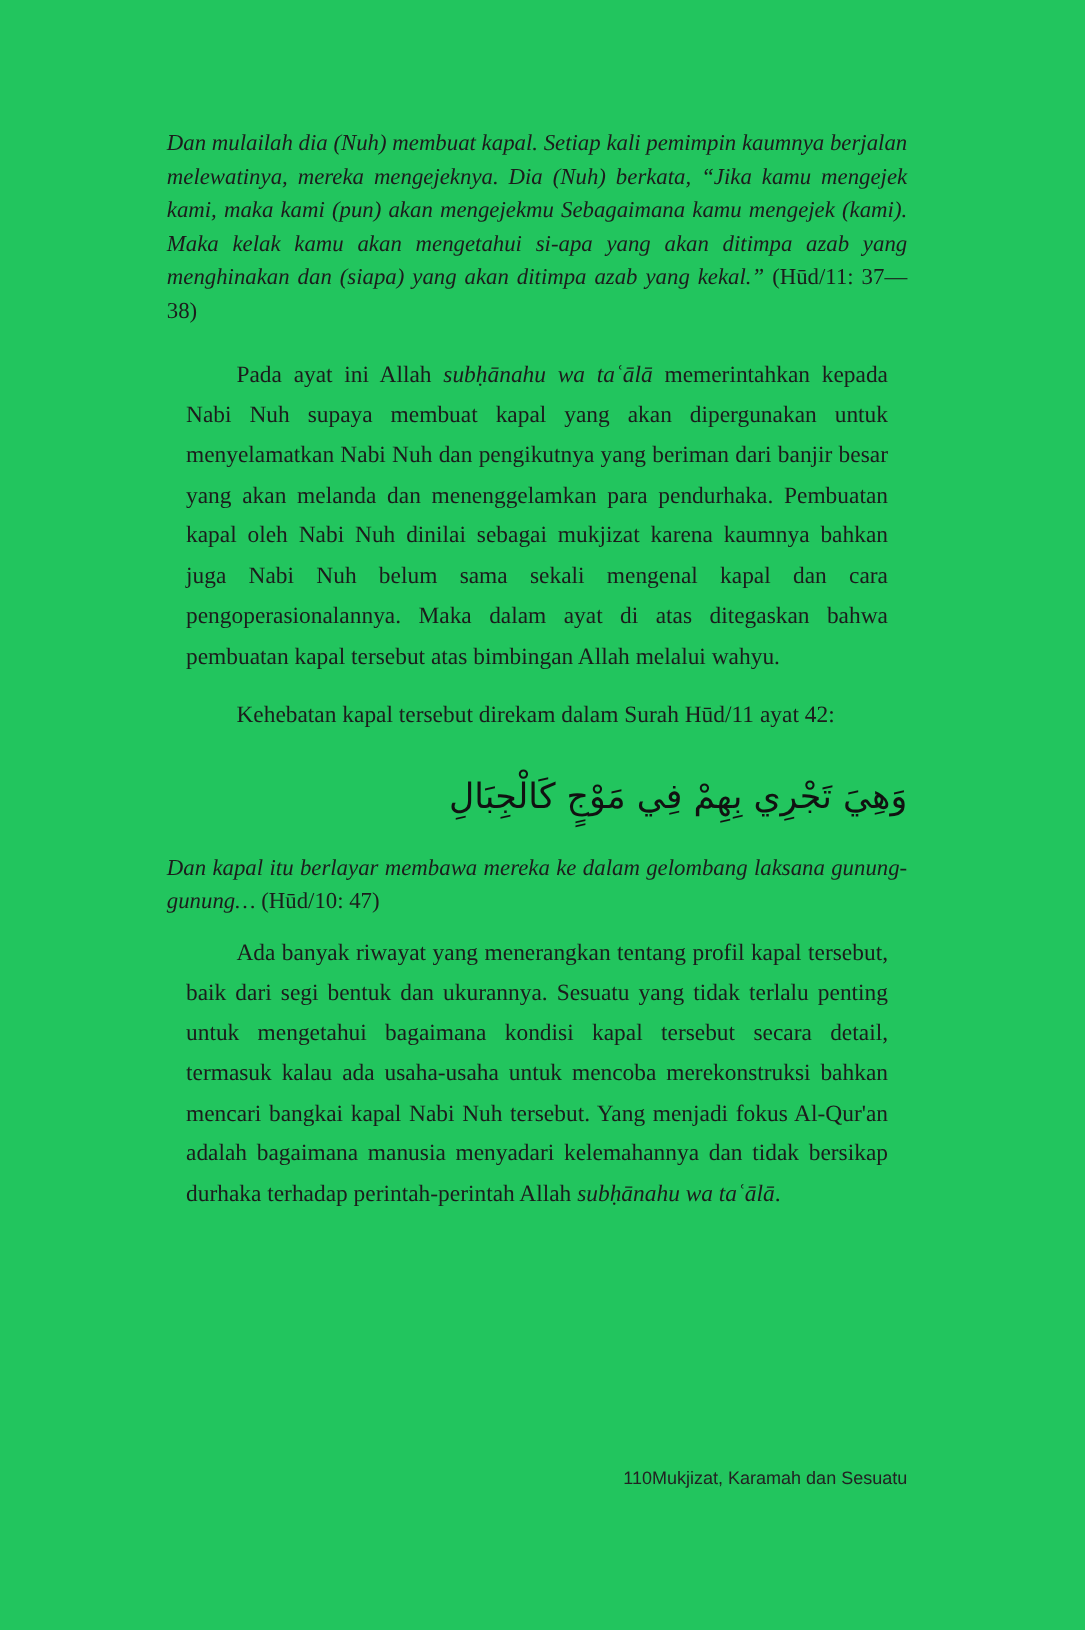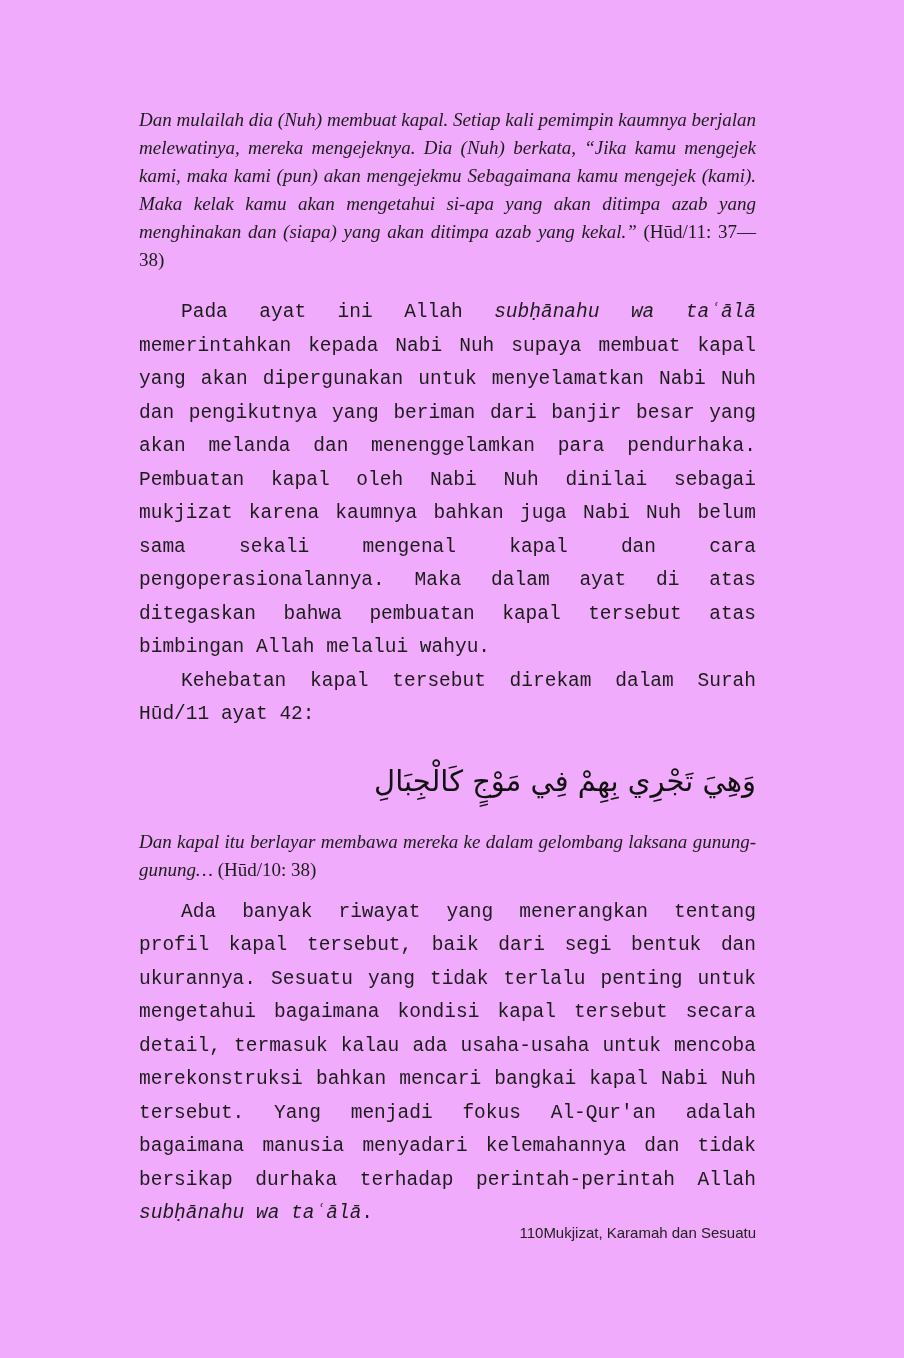--- a/index.html
+++ b/index.html
@@ -5,21 +5,21 @@
   html, body {
     margin: 0;
     padding: 0;
     background: #e9e9e9;
   }
   .page {
     position: relative;
     width: 904px;
     height: 1358px;
     margin: 0 auto;
-    background: #f0abfc;
+    background: #22c55e;
     color: #1c1c1c;
     font-family: "Liberation Serif", "DejaVu Serif", serif;
     overflow: hidden;
     box-sizing: border-box;
   }
   .content {
     position: absolute;
     top: 106px;
     left: 139px;
     width: 617px;
@@ -35,22 +35,21 @@
   .quote .ref {
     font-style: normal;
     font-size: 19px;
   }
   
   .body-para {
     font-size: 19.5px;
     line-height: 33.5px;
     text-align: justify;
     text-indent: 42px;
-    margin: 0;
-    font-family: Liberation Mono, monospace;
+    margin: 16px;
   }
   .body-para .inline-italic {
     font-style: italic;
   }
   
   .arabic-verse {
     direction: rtl;
     text-align: right;
     font-family: "DejaVu Sans", sans-serif;
     font-size: 29px;
@@ -86,21 +85,21 @@
   <div class="content">
 
     <p class="quote"><span>Dan mulailah dia (Nuh) membuat kapal. Setiap kali pemimpin kaumnya berjalan melewatinya, mereka mengejeknya. Dia (Nuh) berkata, “Jika kamu mengejek kami, maka kami (pun) akan mengejekmu Sebagaimana kamu mengejek (kami). Maka kelak kamu akan mengetahui si-apa yang akan ditimpa azab yang menghinakan dan (siapa) yang akan ditimpa azab yang kekal.”</span><span class="ref"> (Hūd/11: 37—38)</span></p>
 
     <p class="body-para"><span>Pada ayat ini Allah </span><span class="inline-italic">subḥānahu wa taʿālā</span><span> memerintahkan kepada Nabi Nuh supaya membuat kapal yang akan dipergunakan untuk menyelamatkan Nabi Nuh dan pengikutnya yang beriman dari banjir besar yang akan melanda dan menenggelamkan para pendurhaka. Pembuatan kapal oleh Nabi Nuh dinilai sebagai mukjizat karena kaumnya bahkan juga Nabi Nuh belum sama sekali mengenal kapal dan cara pengoperasionalannya. Maka dalam ayat di atas ditegaskan bahwa pembuatan kapal tersebut atas bimbingan Allah melalui wahyu.</span></p>
 
     <p class="body-para"><span>Kehebatan kapal tersebut direkam dalam Surah Hūd/11 ayat 42:</span></p>
 
     <div class="arabic-verse" dir="rtl">وَهِيَ تَجْرِي بِهِمْ فِي مَوْجٍ كَالْجِبَالِ</div>
 
-    <p class="quote quote-2"><span>Dan kapal itu berlayar membawa mereka ke dalam gelombang laksana gunung-gunung…</span><span class="ref"> (Hūd/10: 38)</span></p>
+    <p class="quote quote-2"><span>Dan kapal itu berlayar membawa mereka ke dalam gelombang laksana gunung-gunung…</span><span class="ref"> (Hūd/10: 47)</span></p>
 
     <p class="body-para para-3"><span>Ada banyak riwayat yang menerangkan tentang profil kapal tersebut, baik dari segi bentuk dan ukurannya. Sesuatu yang tidak terlalu penting untuk mengetahui bagaimana kondisi kapal tersebut secara detail, termasuk kalau ada usaha-usaha untuk mencoba merekonstruksi bahkan mencari bangkai kapal Nabi Nuh tersebut. Yang menjadi fokus Al-Qur'an adalah bagaimana manusia menyadari kelemahannya dan tidak bersikap durhaka terhadap perintah-perintah Allah </span><span class="inline-italic">subḥānahu wa taʿālā</span><span>.</span></p>
 
   </div>
 
   <div class="footer">
     <span>110</span>
     <span>Mukjizat, Karamah dan Sesuatu</span>
   </div>
 </div>

